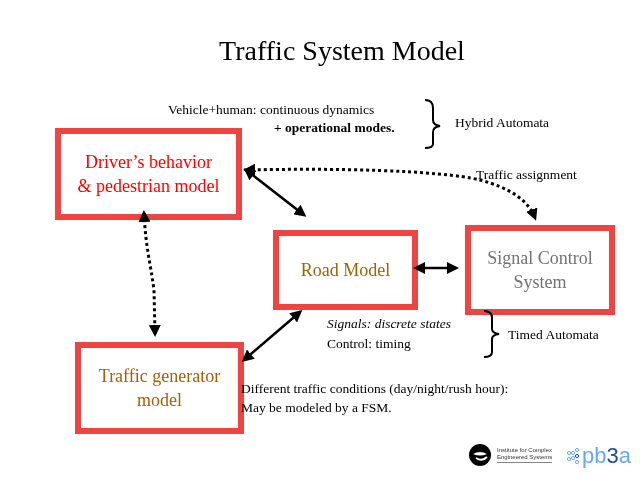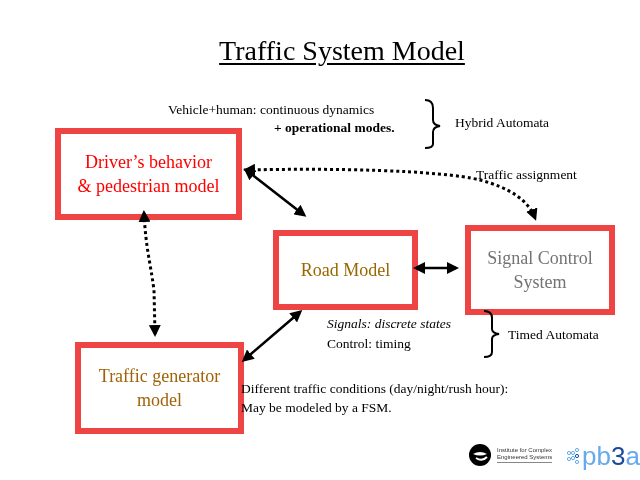--- a/index.html
+++ b/index.html
@@ -1,26 +1,26 @@
 <!DOCTYPE html>
 <html><head>
 <meta charset="utf-8">
 <style>
   html, body { margin:0; padding:0; background:#ffffff; }
   body { width:640px; height:480px; position:relative; overflow:hidden; font-family:"Liberation Serif", serif; color:#000; }
   .abs { position:absolute; }
   .title { left:0; width:640px; top:34px; text-align:center; font-size:28px; line-height:34px; }
-  .title span { text-decoration:underline; text-underline-offset:3px;margin-left:44px; }
+  .title span { text-underline-offset:3px;margin-left:44px; }
   .note { font-size:13.5px; line-height:17px; white-space:nowrap; }
   .box { position:absolute; border:6px solid #ef4444; background:#fff; display:flex; align-items:center; justify-content:center; text-align:center; font-size:18px; line-height:24px; }
   .box span { white-space:pre-line; }
   svg.overlay { position:absolute; left:0; top:0; width:640px; height:480px; pointer-events:none; }
   .logo-ices { display:flex; align-items:center; gap:4px; }
   .ices-text { font-family:"Liberation Sans", sans-serif; font-size:6px; line-height:7px; color:#333; border-bottom:1px solid #888; padding-bottom:1px; white-space:pre-line; }
-  .pb3a { font-family:"Liberation Sans", sans-serif; font-size:26px; line-height:24px; display:flex; align-items:center; }
+  .pb3a { font-family:"Liberation Sans", sans-serif; font-size:22px; line-height:24px; display:flex; align-items:center; }
 </style>
 </head>
 <body>
 
 <div class="abs title"><span>Traffic System Model</span></div>
 
 <div class="abs note" style="left:168px; top:101px;">Vehicle+human:  continuous dynamics</div>
 <div class="abs note" style="left:274px; top:119px;font-weight:bold;">+ operational modes.</div>
 <div class="abs note" style="left:455px; top:114px;">Hybrid Automata</div>
 

